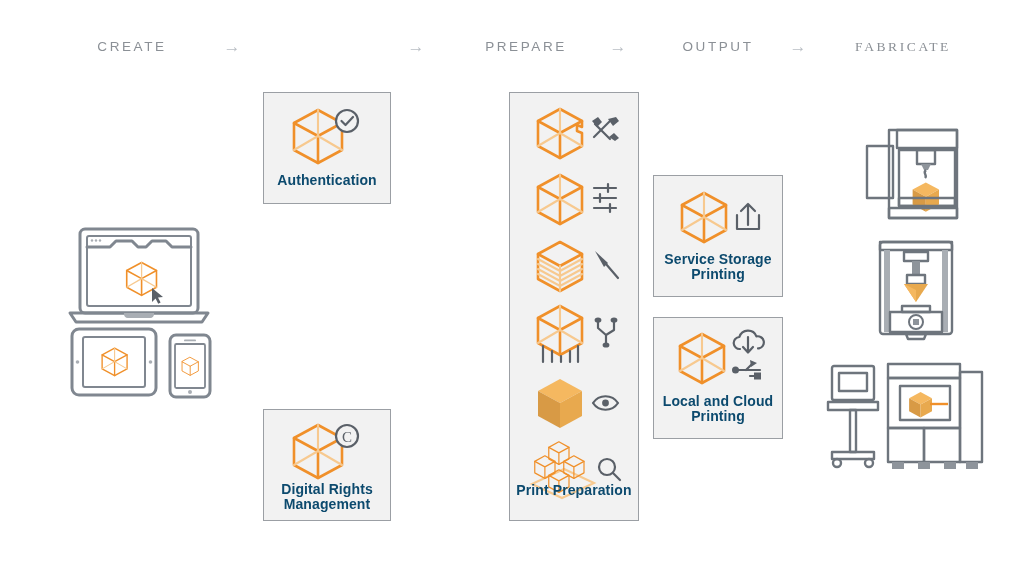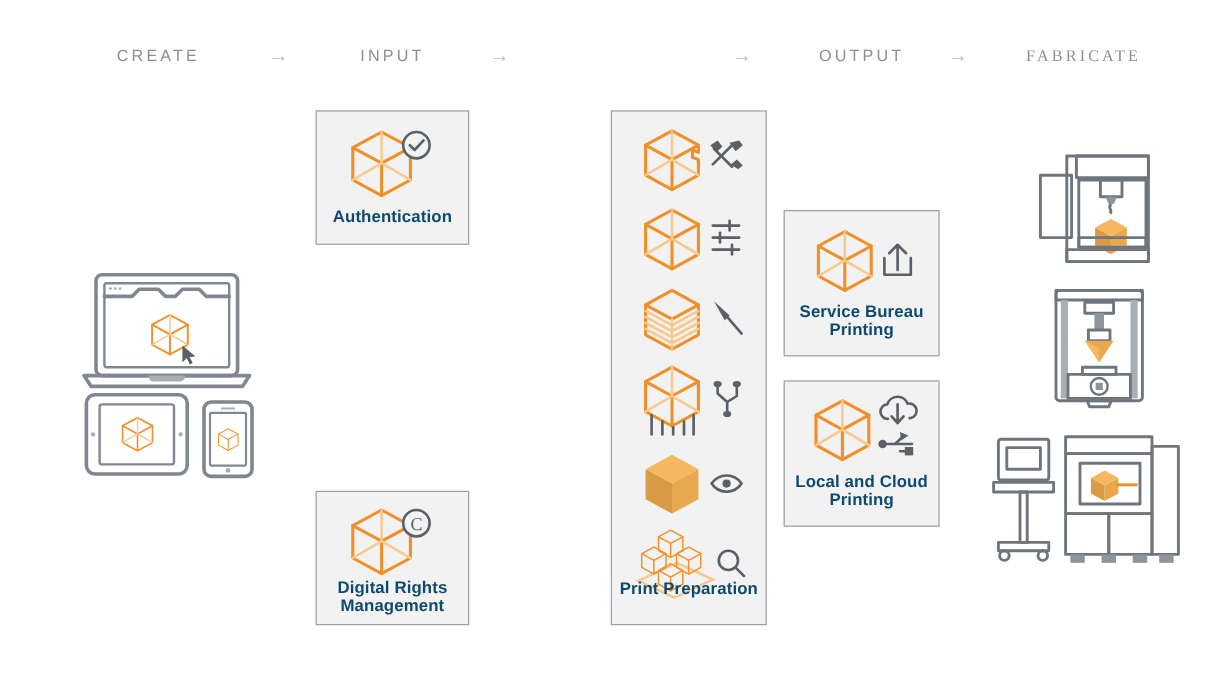--- a/index.html
+++ b/index.html
@@ -57,22 +57,22 @@
   .mach-fill-d{fill:#8e949b;}
 </style>
 </head>
 <body>
 
 <div class="stage">
 
   <div class="header">
     <div class="hdr-item" style="left:62px;width:140px;">CREATE</div>
     <div class="hdr-arrow" style="left:212px;">→</div>
-    <div class="hdr-item" style="left:262px;width:130px;">INPUT</div>
     <div class="hdr-arrow" style="left:396px;">→</div>
+    <div class="hdr-item" style="left:456px;width:140px;">PREPARE</div>
     <div class="hdr-arrow" style="left:598px;">→</div>
     <div class="hdr-item" style="left:648px;width:140px;">OUTPUT</div>
     <div class="hdr-arrow" style="left:778px;">→</div>
     <div class="hdr-item" style="left:828px;width:150px;font-family:Liberation Serif, serif;">FABRICATE</div>
   </div>
 
   <div class="icon-wrap" style="left:66px;top:225px;">
     <svg width="160" height="180" viewBox="0 0 160 180">
 
       <g>
@@ -280,21 +280,21 @@
           <path class="cube-line" d="M6 15 L28 27 L50 15"></path>
           <path class="cube-line" d="M28 27 L28 52"></path>
           <path class="cube-line-in" d="M28 3 L28 27 M6 40 L28 27 M50 40 L28 27"></path>
         </g>
         <g transform="translate(60,13)">
           <path class="gray-line" stroke-width="2.3" d="M1 12 V26 H23 V12"></path>
           <path class="gray-line" stroke-width="2.3" d="M12 22 V1 M5 8 L12 1 L19 8"></path>
         </g>
       </svg>
     </div>
-    <div class="card-label" style="top:76px;">Service Bureau</div>
+    <div class="card-label" style="top:76px;">Service Storage</div>
     <div class="card-label" style="top:91px;">Printing</div>
   </div>
 
   <div class="card" style="left:653px;top:317px;width:130px;height:122px;">
     <div class="icon-wrap" style="left:20px;top:12px;">
       <svg width="92" height="60" viewBox="0 0 92 60">
         <g>
           <path class="cube-line" d="M28 4 L50 16 L50 41 L28 53 L6 41 L6 16 Z"></path>
           <path class="cube-line" d="M6 16 L28 28 L50 16"></path>
           <path class="cube-line" d="M28 28 L28 53"></path>

